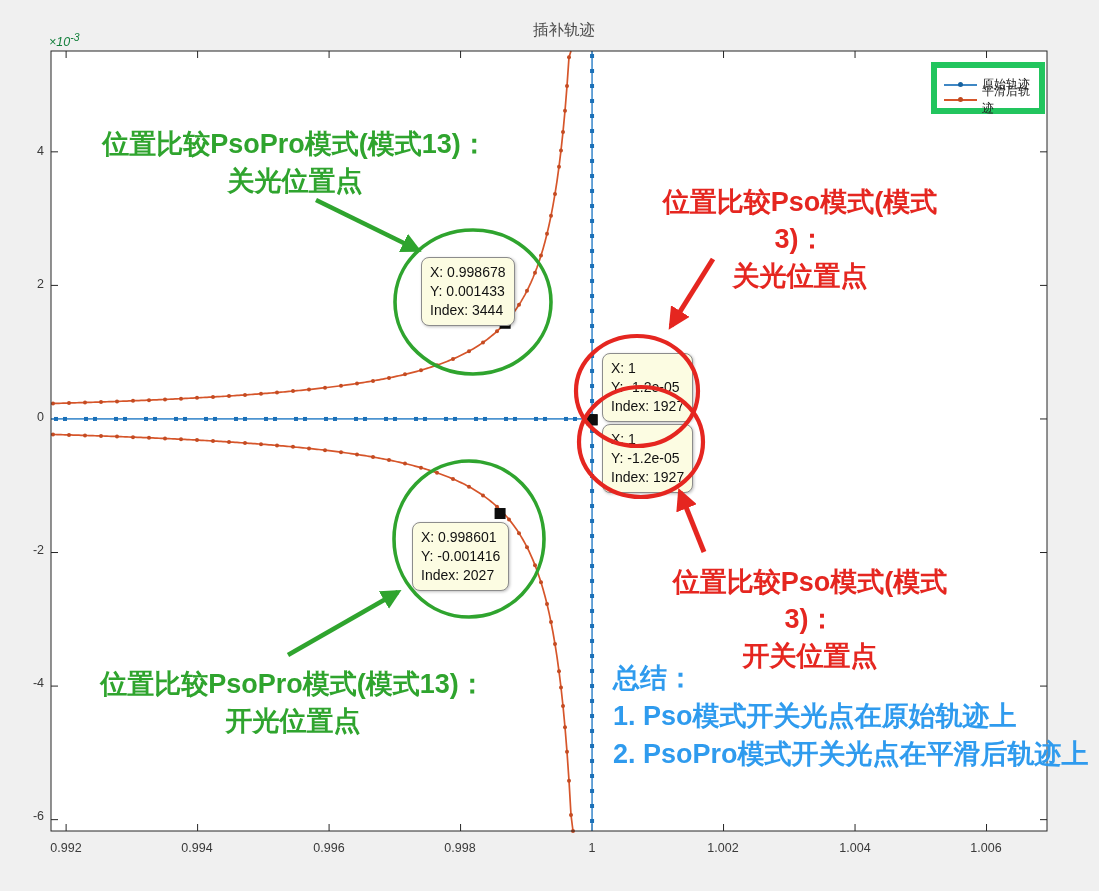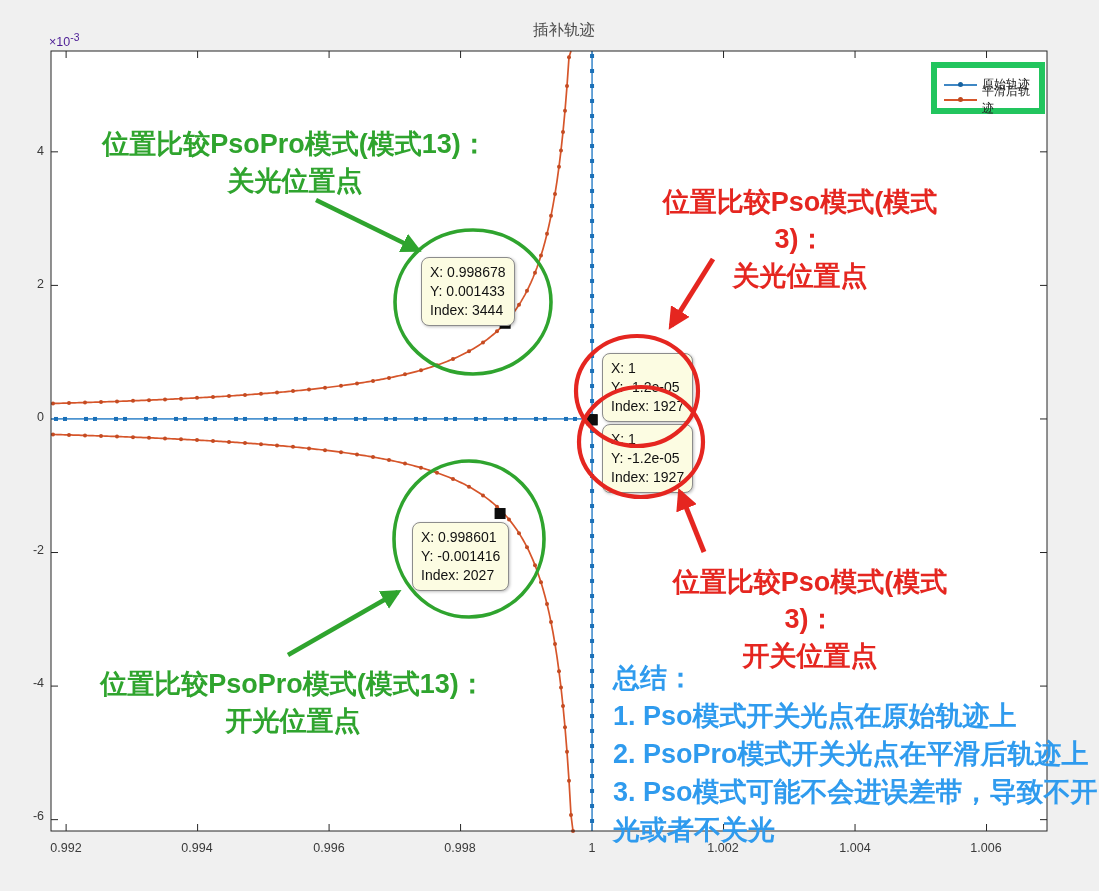--- a/index.html
+++ b/index.html
@@ -3,21 +3,21 @@
 <meta charset="utf-8">
 <style>
   html,body{margin:0;padding:0;}
   body{width:1099px;height:891px;background:#f0f0f0;font-family:"Liberation Sans",sans-serif;overflow:hidden;}
   #fig{position:relative;width:1099px;height:891px;background:#f0f0f0;}
   svg{position:absolute;left:0;top:0;}
   #base-svg{z-index:1;}
   #overlay-svg{z-index:3;}
   .htext{position:absolute;z-index:4;}
   .title{left:66px;top:20px;width:996px;text-align:center;font-family:"Liberation Serif",serif;font-size:15.5px;color:#4a4a4a;}
-  .exp{left:49px;top:32px;font-size:12.5px;color:#4c1d95;}
+  .exp{left:49px;top:32px;font-size:12.5px;color:#15803d;font-style:italic;}
   .xtick{position:absolute;top:841px;width:60px;text-align:center;font-size:12.5px;color:#3a3a3a;z-index:4;}
   .ytick{position:absolute;left:12px;width:32px;text-align:right;font-size:12.5px;color:#3a3a3a;z-index:4;}
   .anno{text-align:center;font-size:27px;font-weight:700;line-height:37px;font-family:"Liberation Sans",sans-serif;}
   .anno.green{color:#2fa42e;}
   .anno.red{color:#e52620;}
   .summary{left:613px;top:659px;width:487px;font-size:27px;font-weight:600;line-height:38px;color:#2f9bee;}
   .datatip{position:absolute;z-index:2;background:#fcfce2;border:1px solid #8c8c8c;border-radius:8px;
            box-shadow:1px 1px 3px rgba(0,0,0,.25);padding:5px 8px;font-size:14px;line-height:19px;color:#111;white-space:nowrap;}
   .datatip div{white-space:nowrap;}
   .legend{position:absolute;left:931px;top:62px;width:102px;height:38px;z-index:4;background:#fff;border:6px solid #22c55e;
@@ -347,15 +347,14 @@
     <div>开关位置点</div>
   </div>
   <div class="htext anno green" style="left:98px;top:666px;width:390px;">
     <div>位置比较PsoPro模式(模式13)：</div>
     <div>开光位置点</div>
   </div>
   <div class="htext summary">
     <div>总结：</div>
     <div>1. Pso模式开关光点在原始轨迹上</div>
     <div>2. PsoPro模式开关光点在平滑后轨迹上</div>
-    <div>3. Pso模式可能不会进误差带，导致不开光或者不关光</div>
   </div>
 </div>
 
 </body></html>

